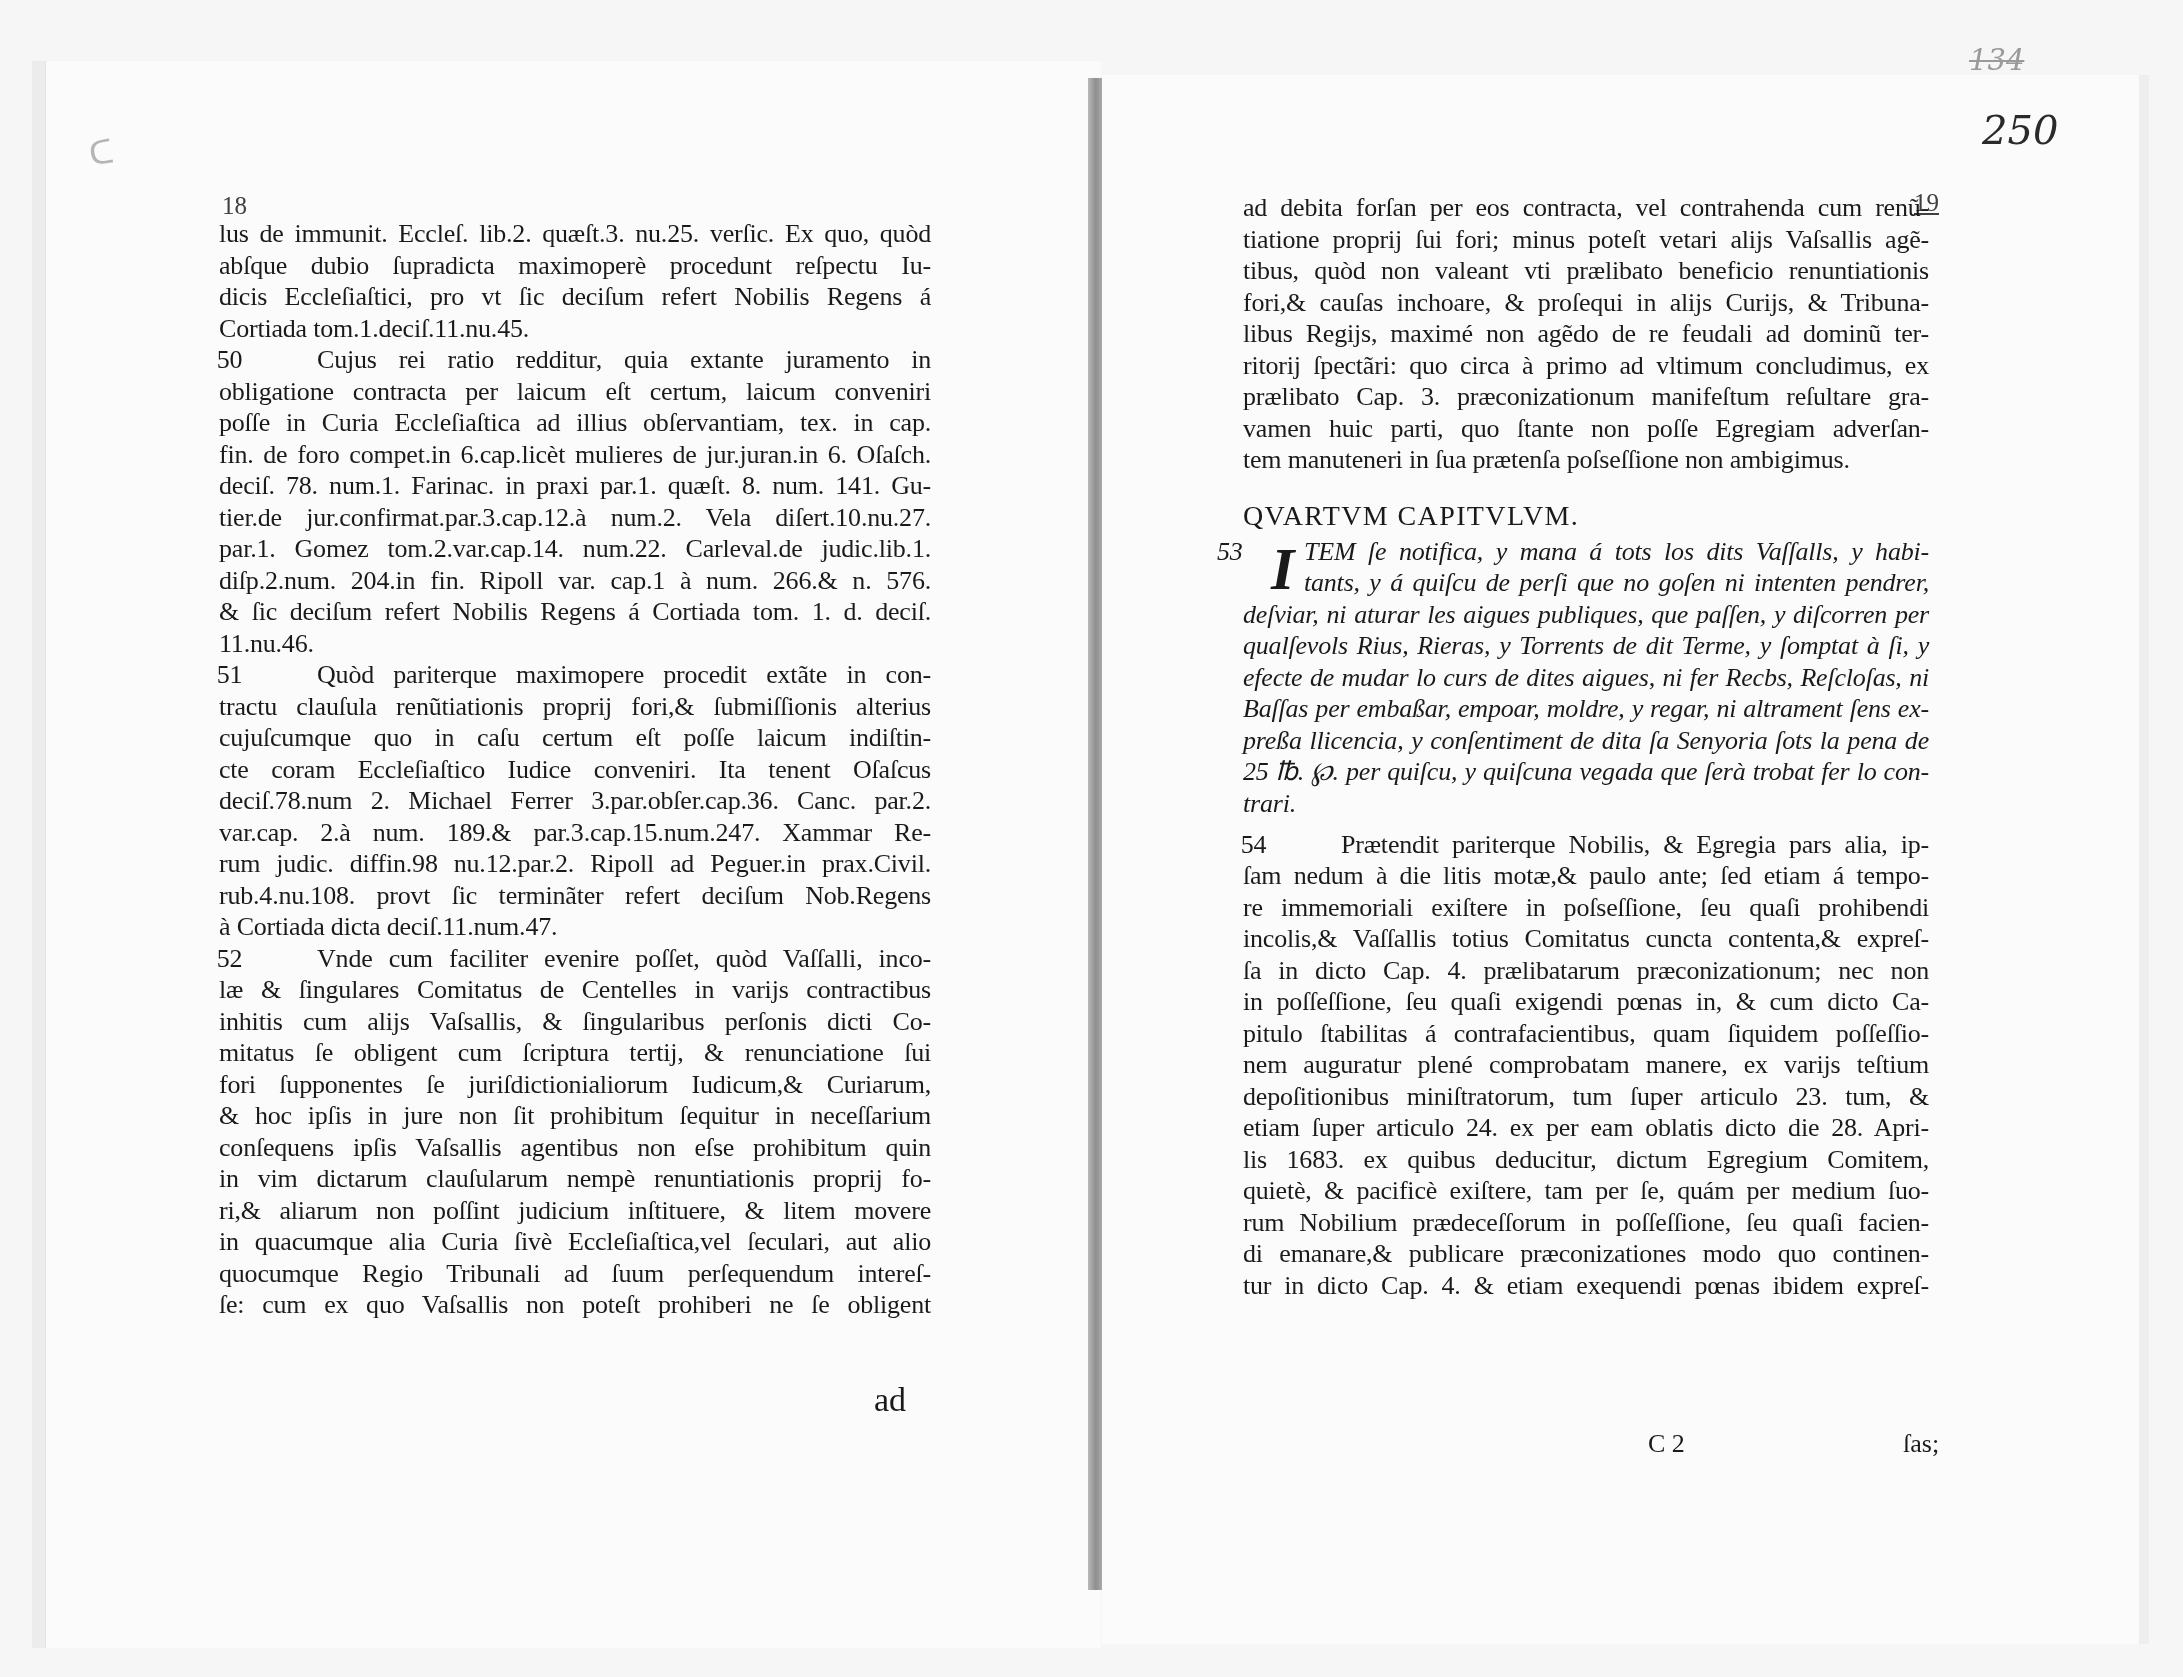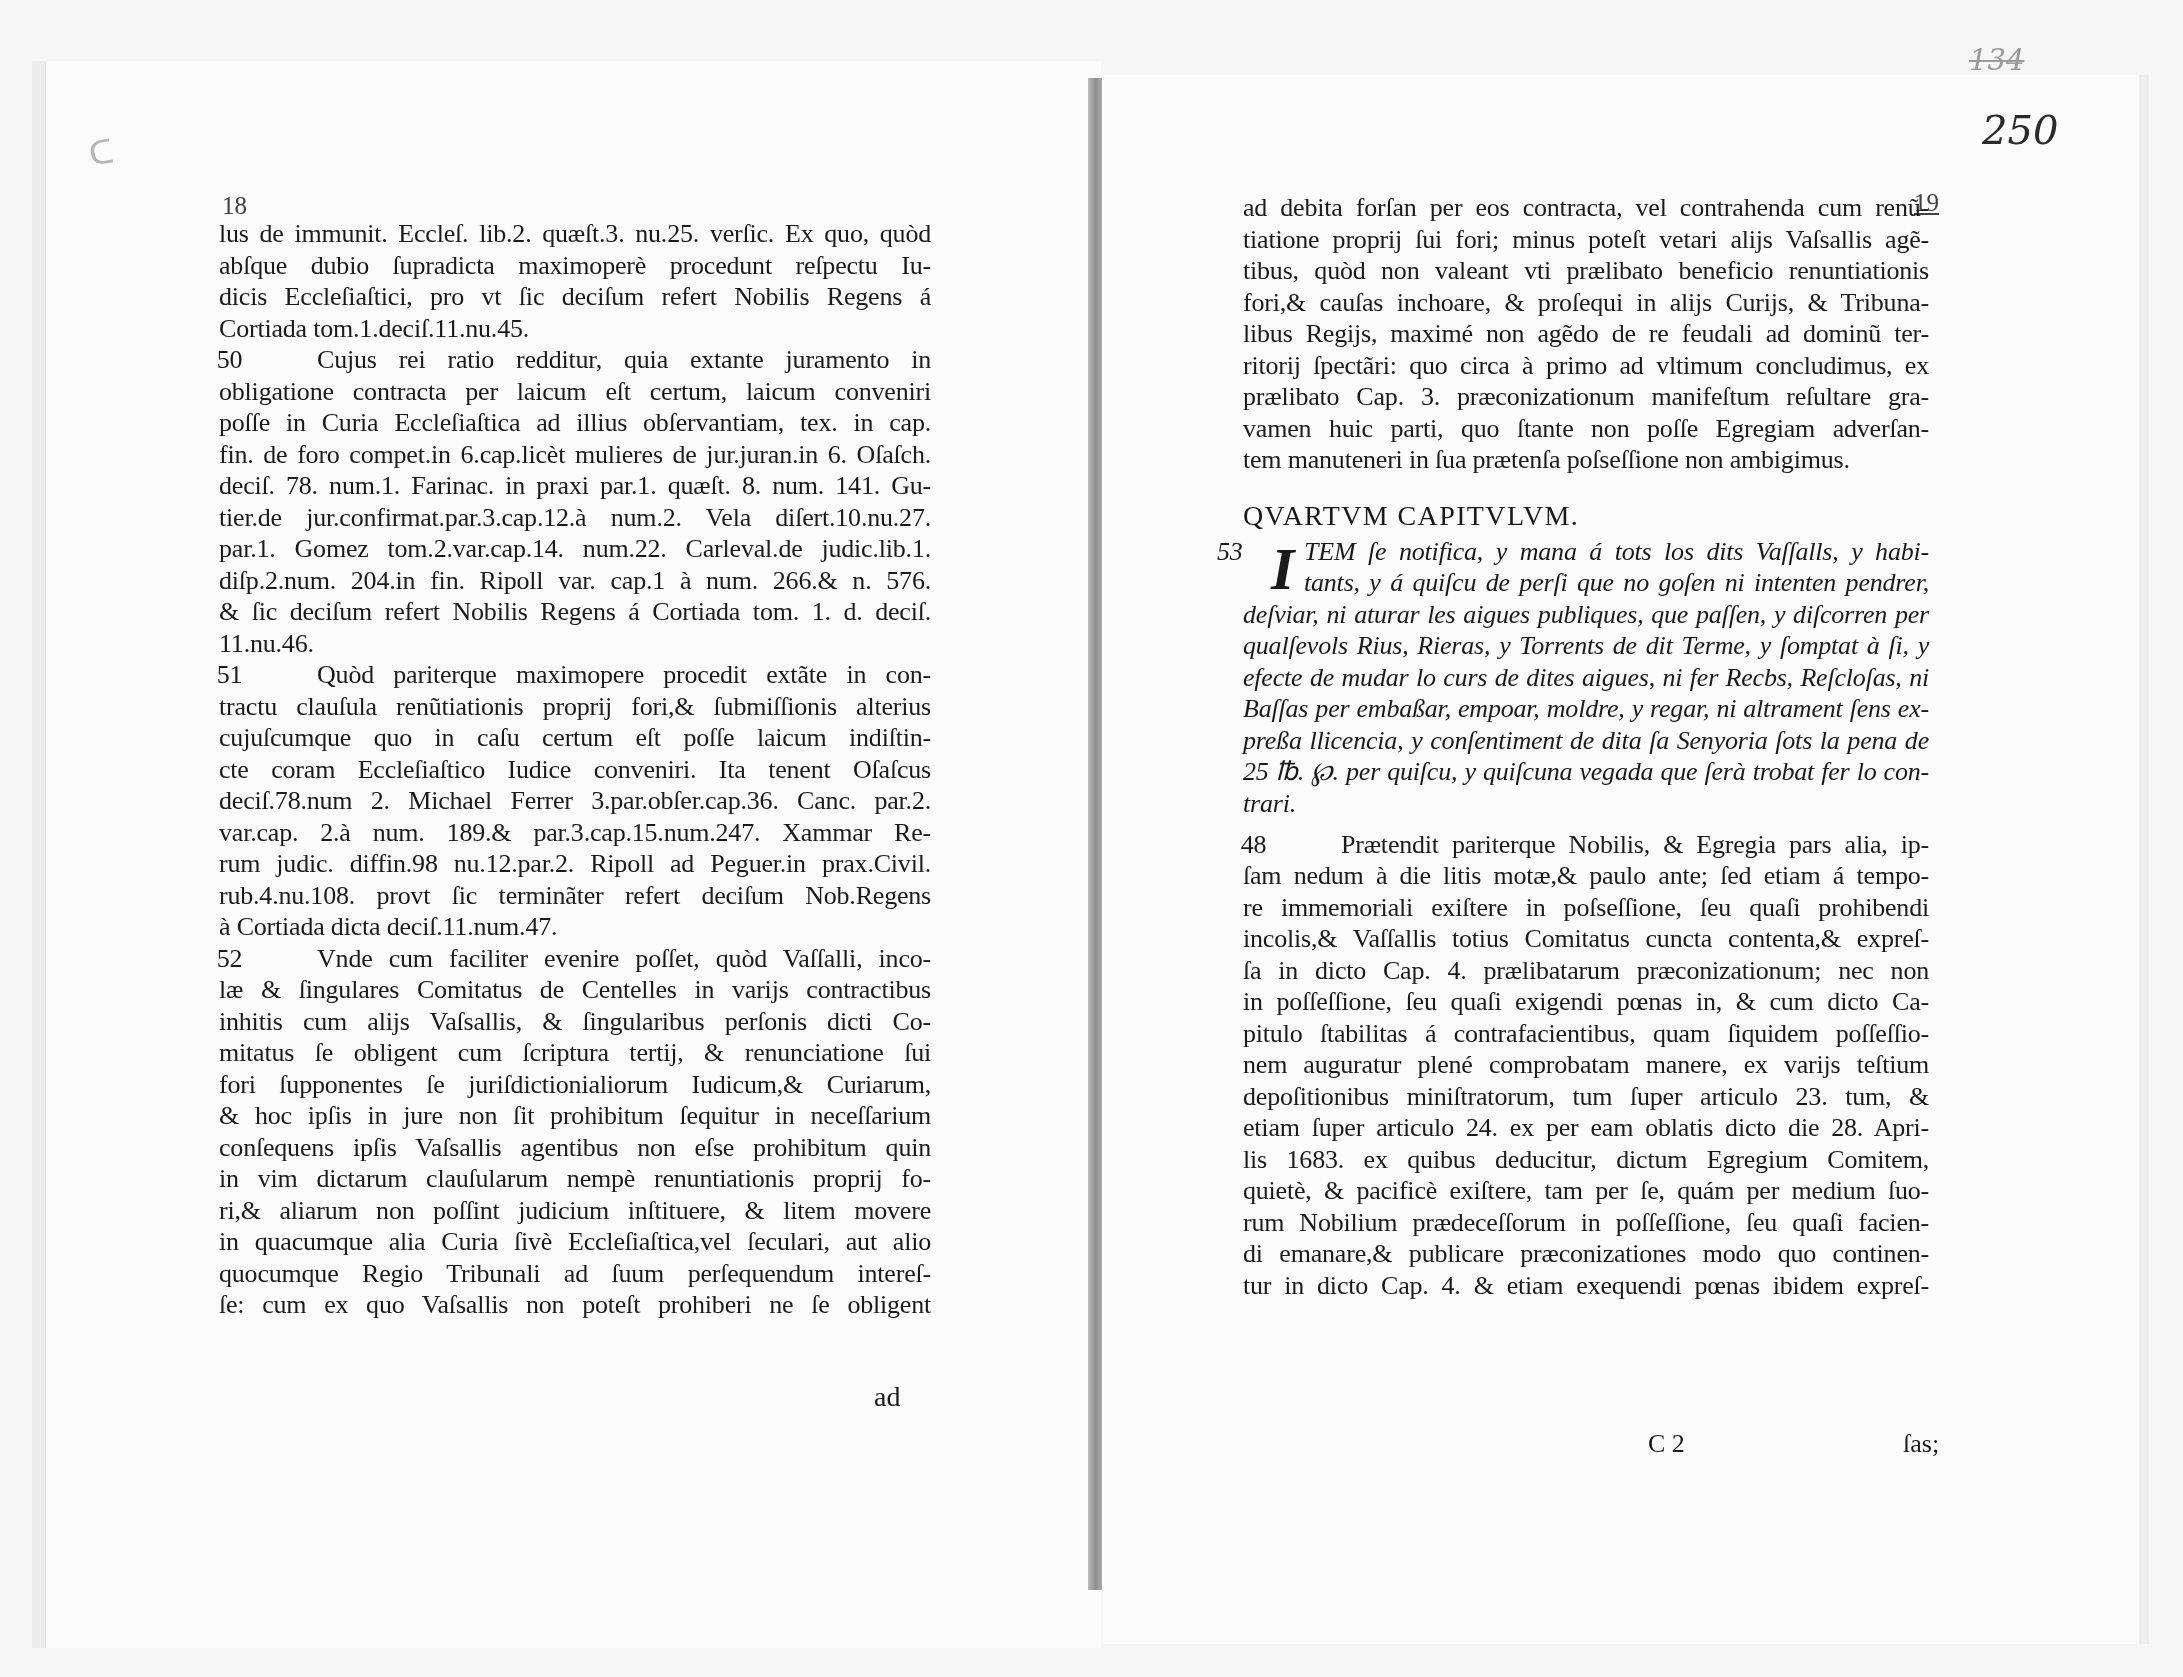--- a/index.html
+++ b/index.html
@@ -76,21 +76,21 @@
     font-size: 60px; line-height: 60px; font-weight: bold;
   }
   .line.dc { padding-left: 61px; }
   .sig {
     position: absolute; left: 1648px; top: 1429px; font-size: 26px;
   }
   .catch-r {
     position: absolute; left: 1903px; top: 1429px; font-size: 26px;
   }
   .catch-l {
-    position: absolute; left: 874px; top: 1381px; font-size: 28px;
+    position: absolute; left: 874px; top: 1381px; font-size: 34px;
   }
 </style>
 </head>
 <body>
 
 <div class="page left"></div>
 <div class="page right"></div>
 <div class="gutter"></div>
 
 <div class="pencil-mark">ᑕ</div>
@@ -153,21 +153,21 @@
     <span class="line it dc"><span class="parnum r">53</span><span class="dropcap">I</span><span>TEM ſe notifica, y mana á tots los dits Vaſſalls, y habi-</span></span>
     <span class="line it dc"><span>tants, y á quiſcu de perſi que no goſen ni intenten pendrer,</span></span>
     <span class="line it"><span>deſviar, ni aturar les aigues publiques, que paſſen, y diſcorren per</span></span>
     <span class="line it"><span>qualſevols Rius, Rieras, y Torrents de dit Terme, y ſomptat à ſi, y</span></span>
     <span class="line it"><span>efecte de mudar lo curs de dites aigues, ni fer Recbs, Reſcloſas, ni</span></span>
     <span class="line it"><span>Baſſas per embaßar, empoar, moldre, y regar, ni altrament ſens ex-</span></span>
     <span class="line it"><span>preßa llicencia, y conſentiment de dita ſa Senyoria ſots la pena de</span></span>
     <span class="line it"><span>25 ℔. ℘. per quiſcu, y quiſcuna vegada que ſerà trobat fer lo con-</span></span>
     <span class="line last it"><span>trari.</span></span>
     <span style="display: block; height: 9.3px;"></span>
-    <span class="line indent"><span class="parnum">48</span><span>Prætendit pariterque Nobilis, &amp; Egregia pars alia, ip-</span></span>
+    <span class="line indent"><span class="parnum">54</span><span>Prætendit pariterque Nobilis, &amp; Egregia pars alia, ip-</span></span>
     <span class="line"><span>ſam nedum à die litis motæ,&amp; paulo ante; ſed etiam á tempo-</span></span>
     <span class="line"><span>re immemoriali exiſtere in poſseſſione, ſeu quaſi prohibendi</span></span>
     <span class="line"><span>incolis,&amp; Vaſſallis totius Comitatus cuncta contenta,&amp; expreſ-</span></span>
     <span class="line"><span>ſa in dicto Cap. 4. prælibatarum præconizationum; nec non</span></span>
     <span class="line"><span>in poſſeſſione, ſeu quaſi exigendi pœnas in, &amp; cum dicto Ca-</span></span>
     <span class="line"><span>pitulo ſtabilitas á contrafacientibus, quam ſiquidem poſſeſſio-</span></span>
     <span class="line"><span>nem auguratur plené comprobatam manere, ex varijs teſtium</span></span>
     <span class="line"><span>depoſitionibus miniſtratorum, tum ſuper articulo 23. tum, &amp;</span></span>
     <span class="line"><span>etiam ſuper articulo 24. ex per eam oblatis dicto die 28. Apri-</span></span>
     <span class="line"><span>lis 1683. ex quibus deducitur, dictum Egregium Comitem,</span></span>

